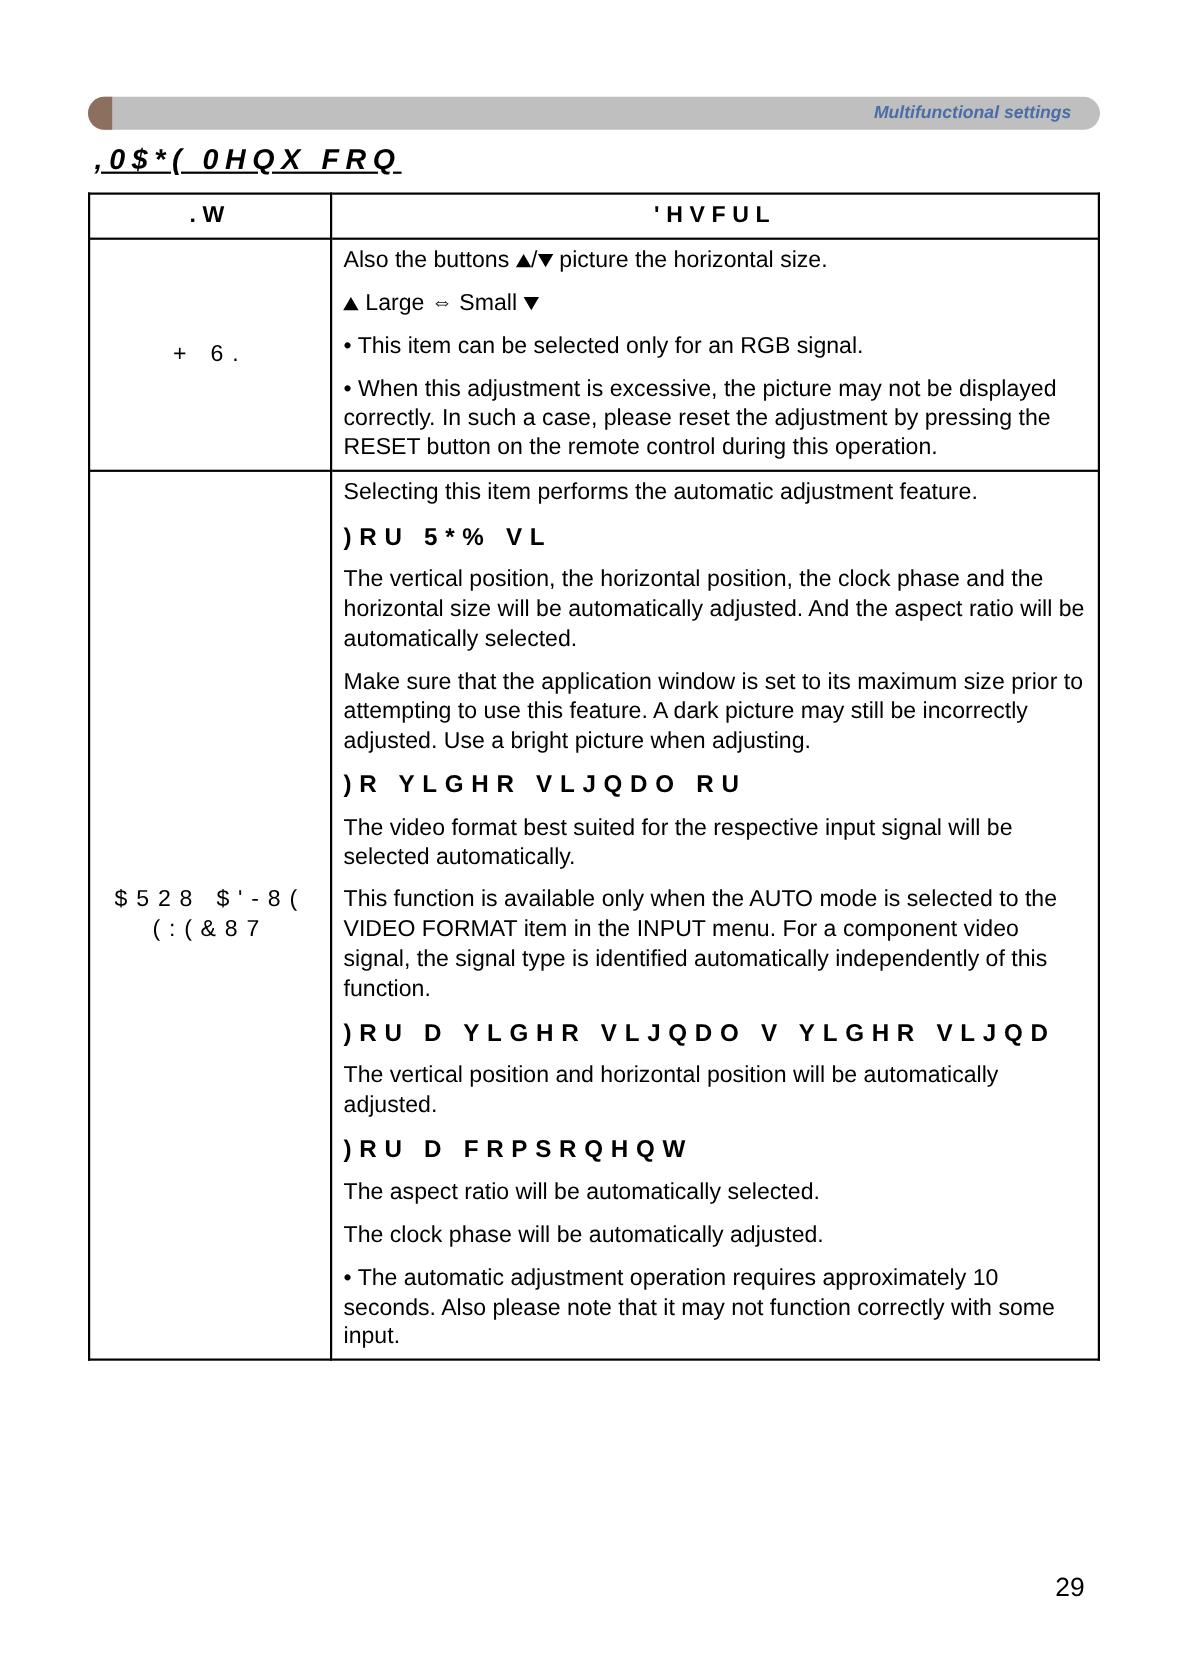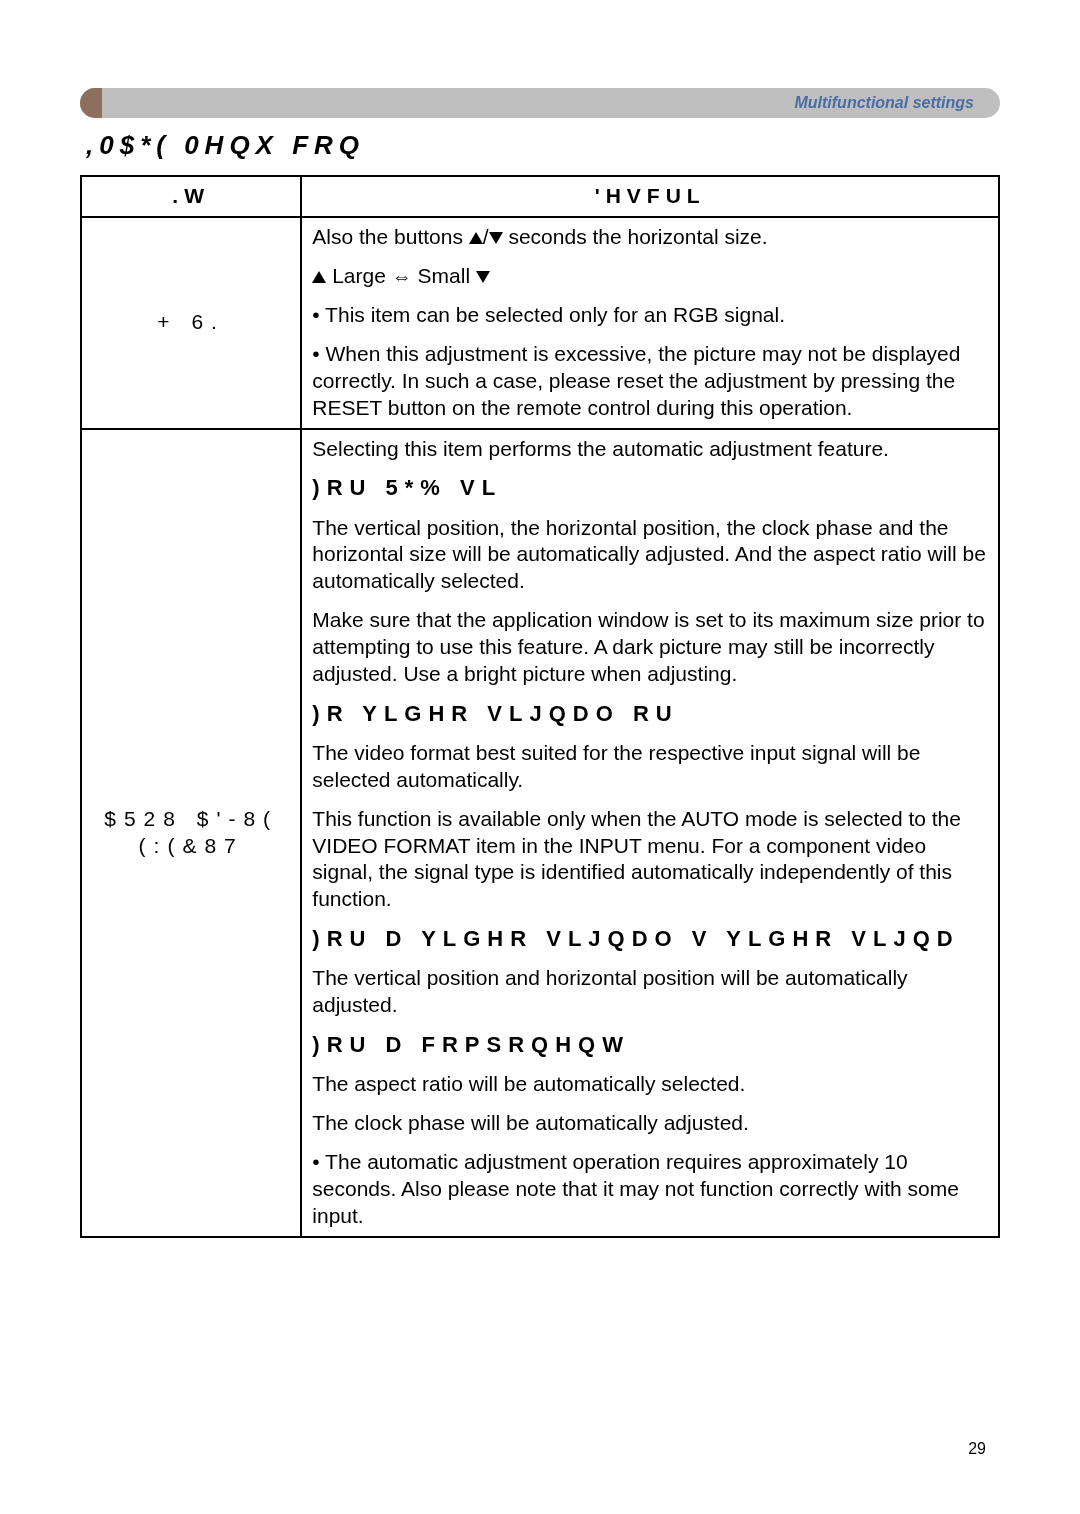--- a/index.html
+++ b/index.html
@@ -39,20 +39,21 @@
     font-weight: bold;
     font-size: 16px;
     font-style: italic;
   }
   .page-title {
     font-style: italic;
     font-weight: bold;
     font-size: 26px;
     letter-spacing: 6px;
     margin: 8px 0 14px 6px;
+    text-decoration: underline;
   }
   table.main {
     width: 100%;
     border-collapse: collapse;
   }
   table.main th, table.main td {
     border: 2px solid #000;
     vertical-align: middle;
     font-size: 21px;
     line-height: 1.28;
@@ -96,21 +97,21 @@
   }
   .arrow-lr {
     display: inline-block;
     vertical-align: middle;
     font-size: 20px;
   }
   .page-num {
     position: absolute;
     bottom: 56px;
     right: 94px;
-    font-size: 16px;
+    font-size: 24px;
   }
 </style>
 </head>
 <body>
 
 <div class="page">
   <div class="header-bar">
     <span class="header-label">Multifunctional settings</span>
   </div>
 
@@ -123,21 +124,21 @@
         <th class="col-desc">'HVFUL</th>
       </tr>
     </thead>
     <tbody>
       <tr>
         <td class="item-cell">+ 6.</td>
         <td class="desc-cell">
           <p>
             <span>Also the buttons </span>
             <span class="tri-up"></span>/<span class="tri-down"></span>
-            <span> seconds the horizontal size.</span>
+            <span> picture the horizontal size.</span>
           </p>
           <p class="ind">
             <span class="tri-up"></span>
             <span>Large</span>
             <span class="arrow-lr">⇔</span>
             <span>Small</span>
             <span class="tri-down"></span>
           </p>
           <p>• This item can be selected only for an RGB signal.</p>
           <p>• When this adjustment is excessive, the picture may not be displayed correctly. In such a case, please reset the adjustment by pressing the RESET button on the remote control during this operation.</p>

